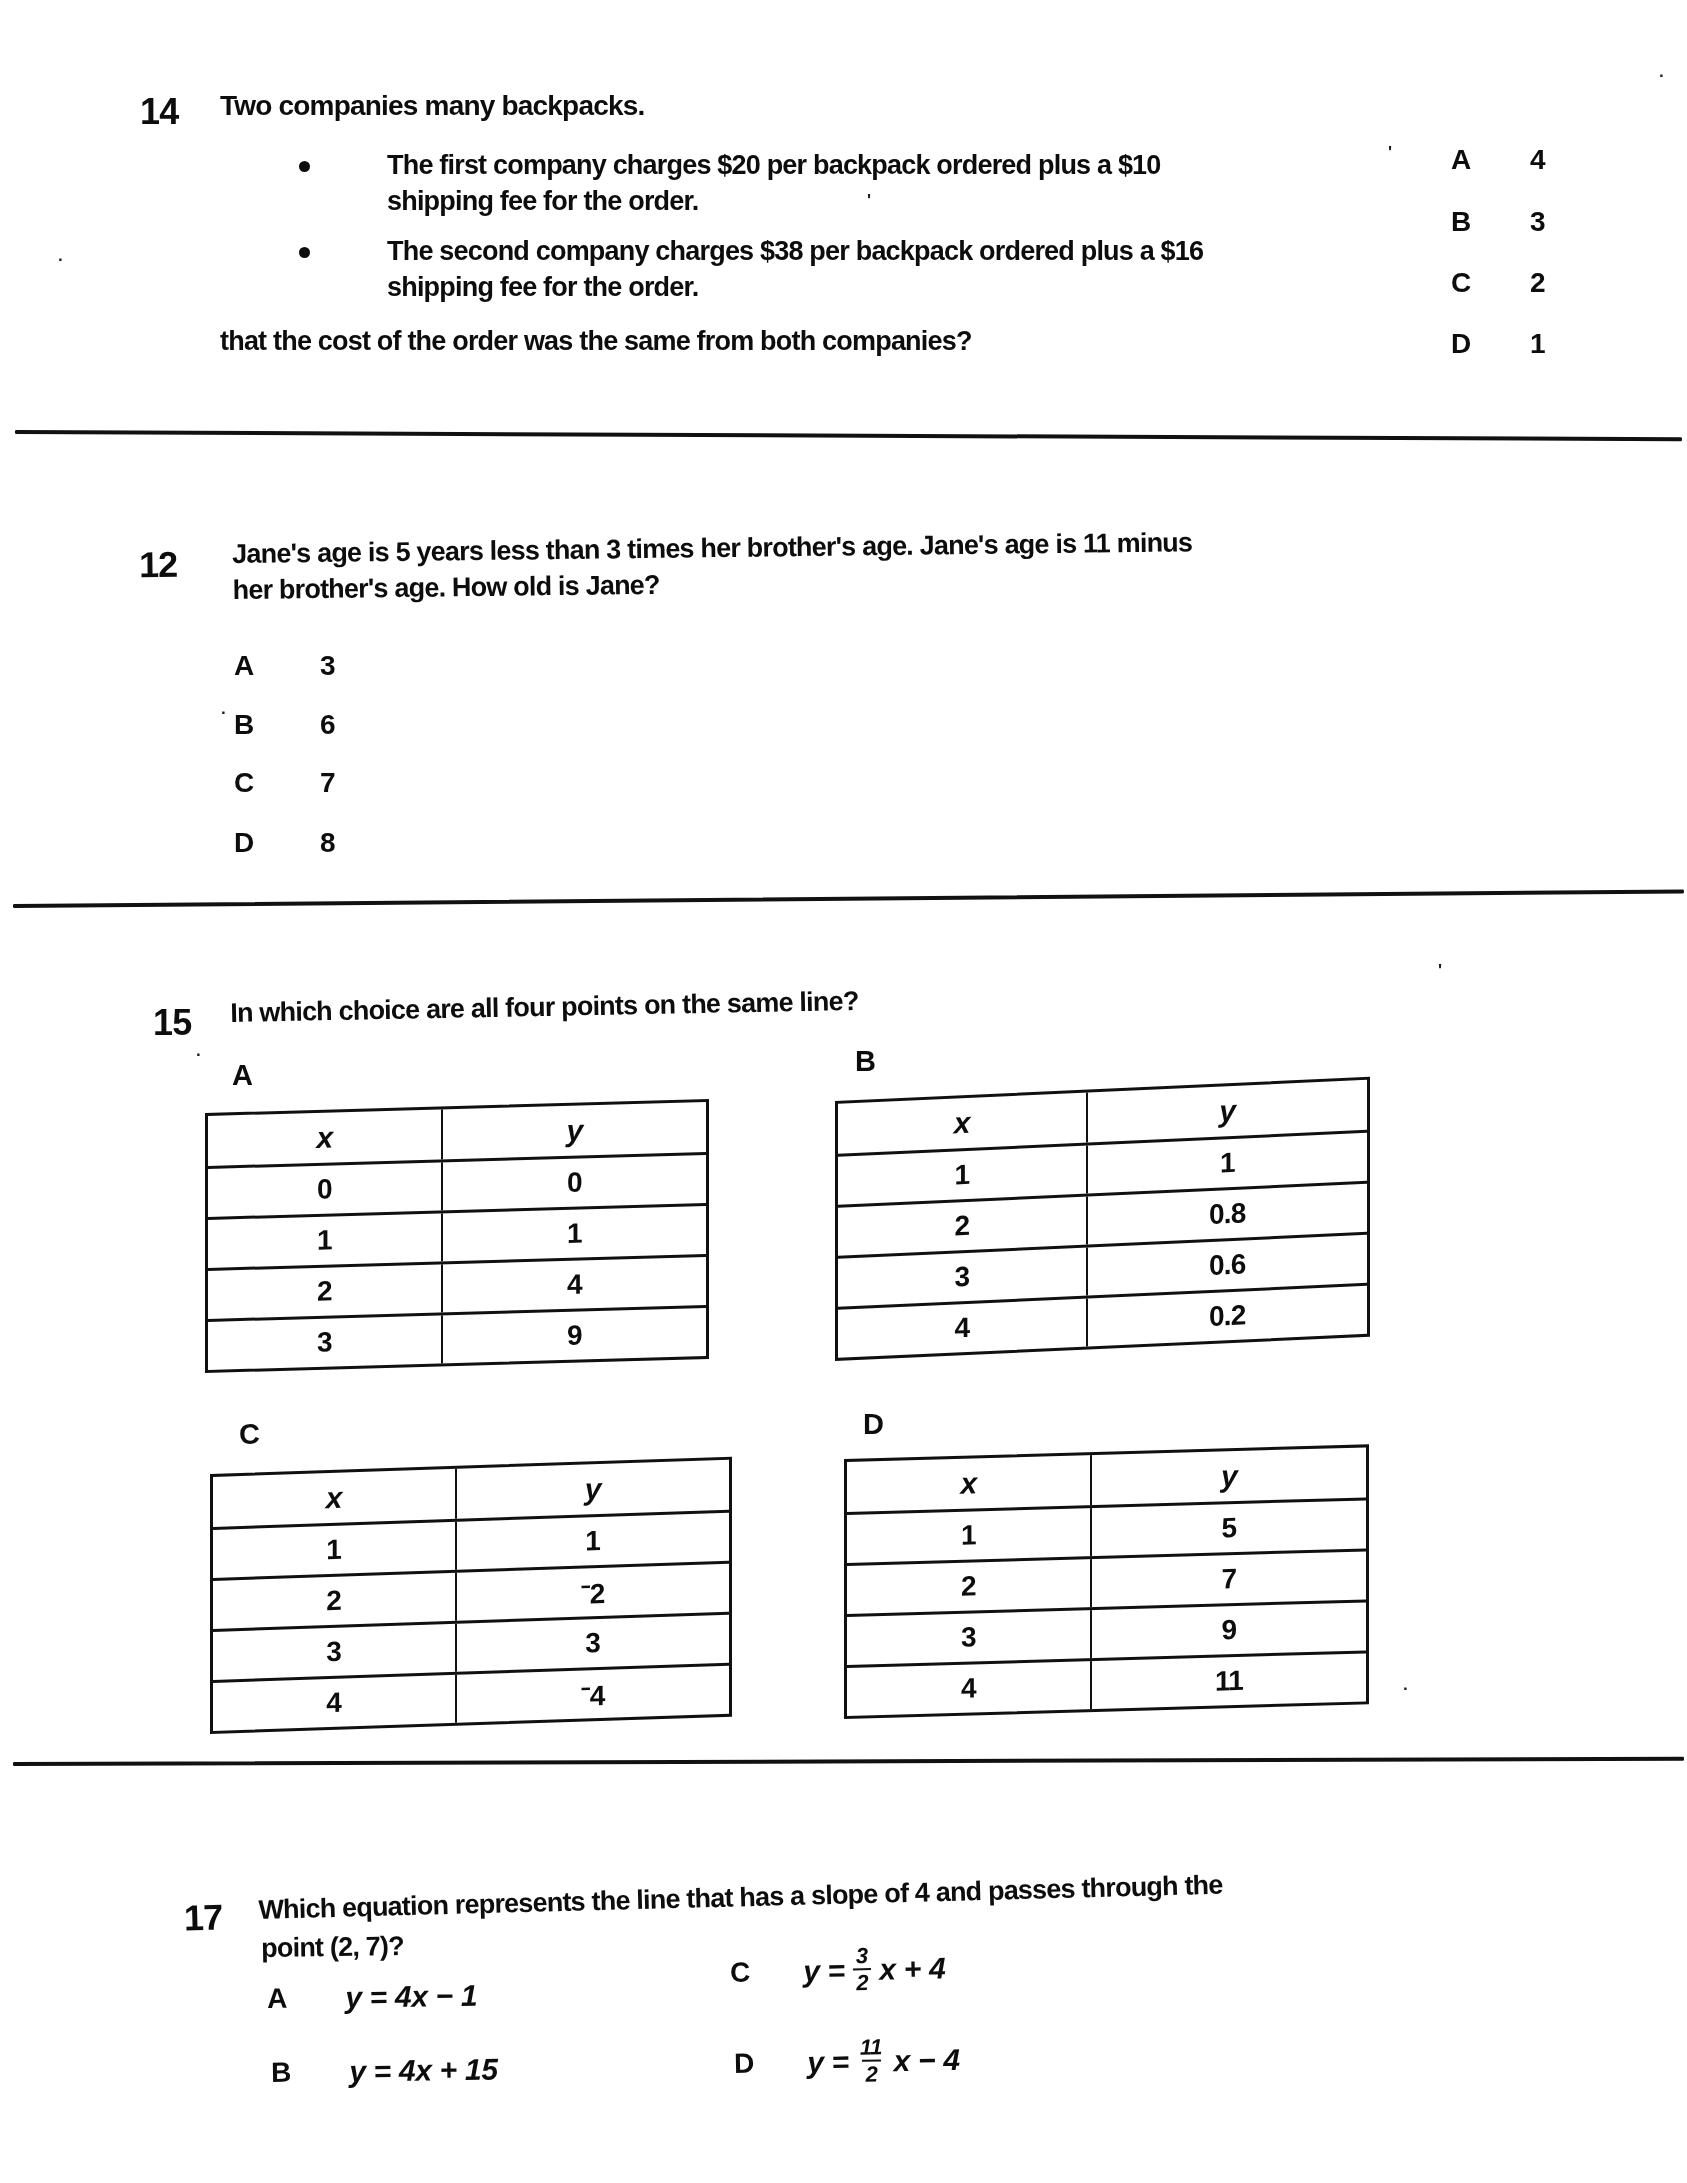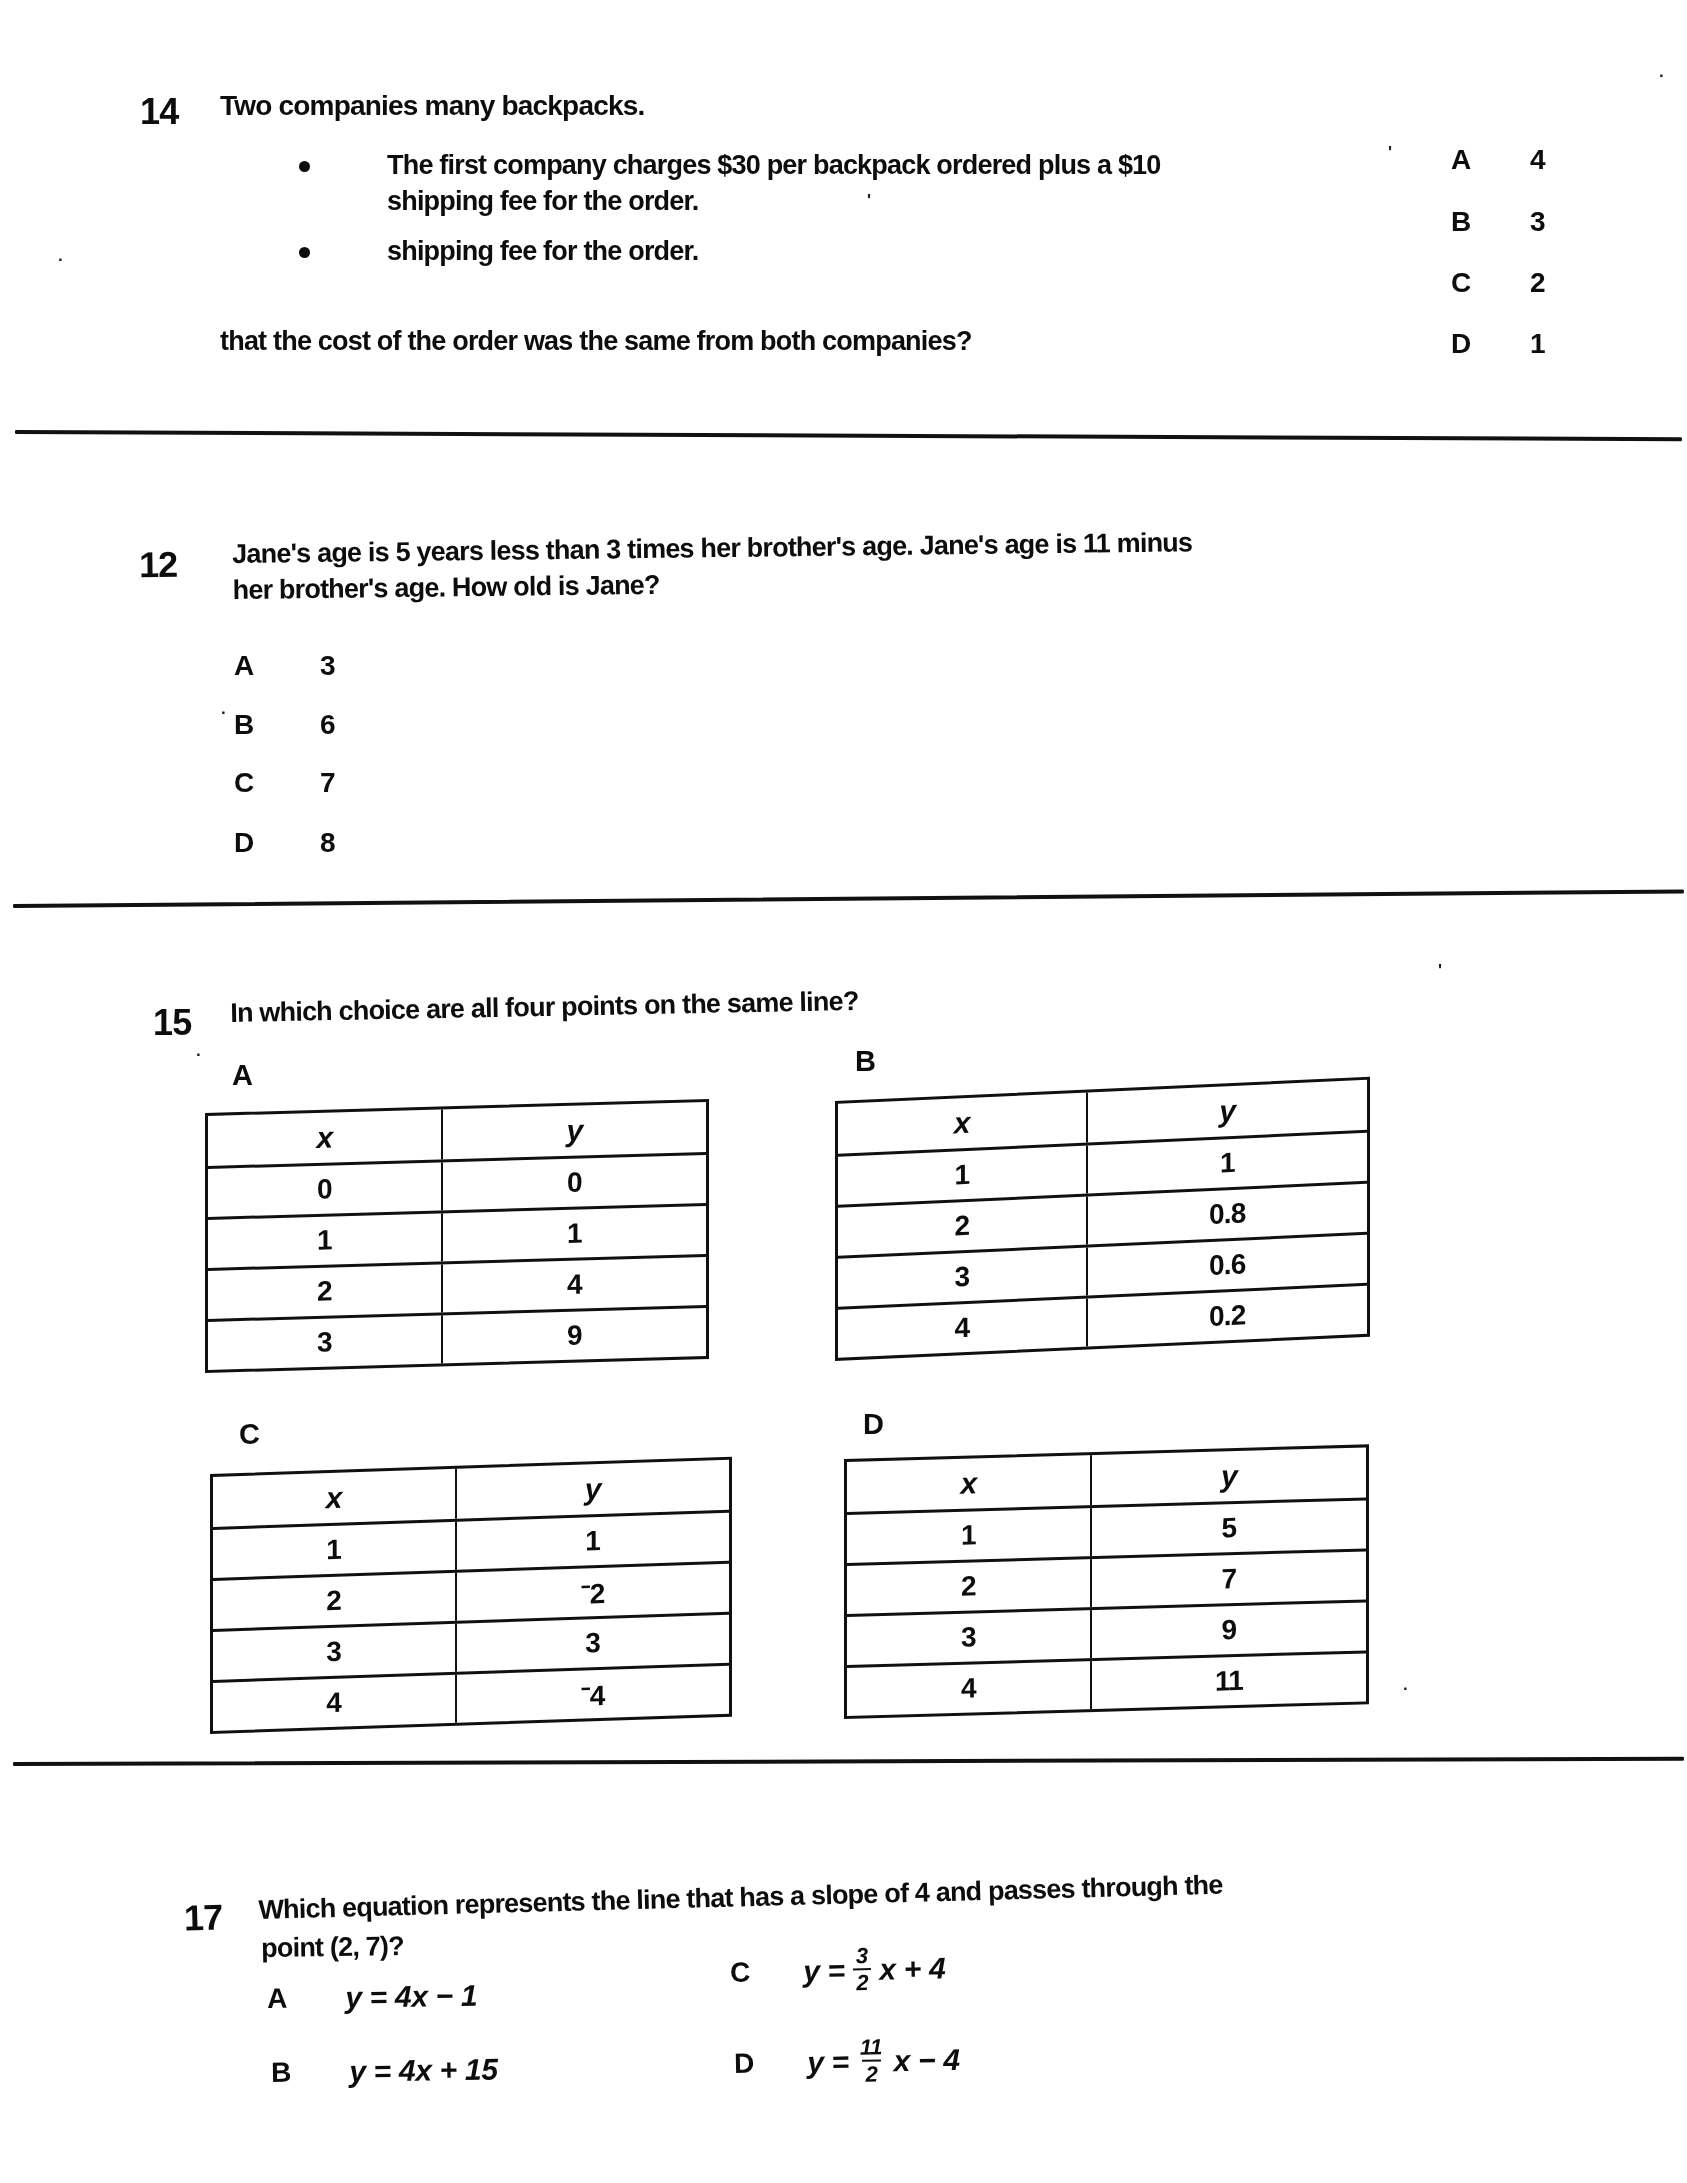--- a/index.html
+++ b/index.html
@@ -40,26 +40,27 @@
 </head>
 <body>
 
 <div class="page">
 
   <div class="t num" style="left:140px; top:91px;">14</div>
   <div class="t" style="left:220px; top:90px; font-size:28px;">Two companies many backpacks.</div>
 
   <div class="dot" style="left:299px; top:161px;"></div>
   <div class="t lines" style="left:387px; top:147px;">
-    <div>The first company charges $30 per backpack ordered plus a $10</div>
+    <div>The first company charges $20 per backpack ordered plus a $10</div>
     <div>shipping fee for the order.</div>
   </div>
 
   <div class="dot" style="left:299px; top:247px;"></div>
   <div class="t lines" style="left:387px; top:233px;">
+    <div>The second company charges $38 per backpack ordered plus a $16</div>
     <div>shipping fee for the order.</div>
   </div>
 
   <div class="t lines" style="left:220px; top:323px;">
     <div>that the cost of the order was the same from both companies?</div>
   </div>
 
   <div class="t letter" style="left:1451px; top:144px;">A</div>
   <div class="t value" style="left:1530px; top:144px;">4</div>
   <div class="t letter" style="left:1451px; top:206px;">B</div>

